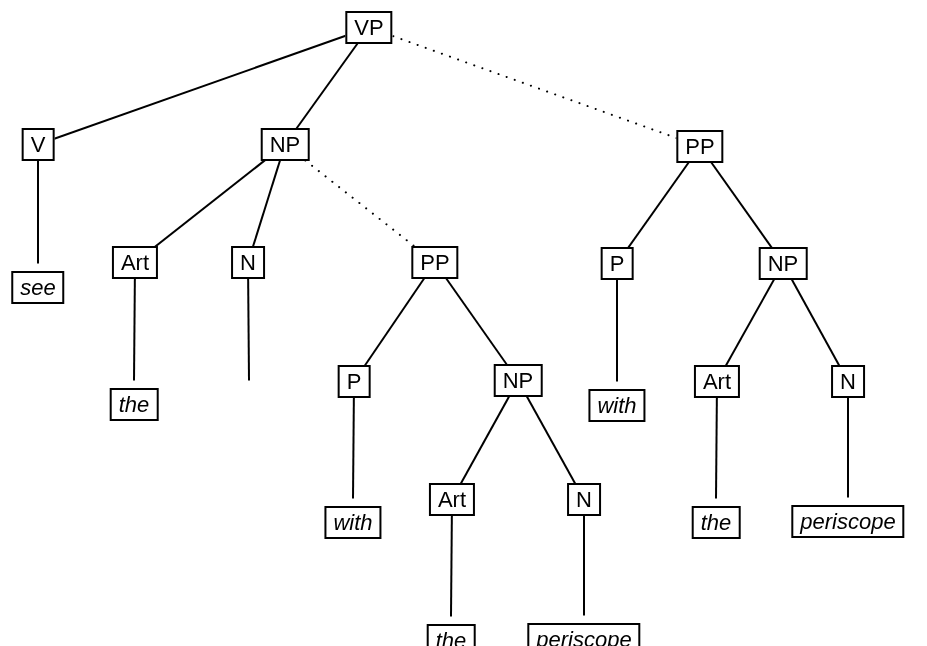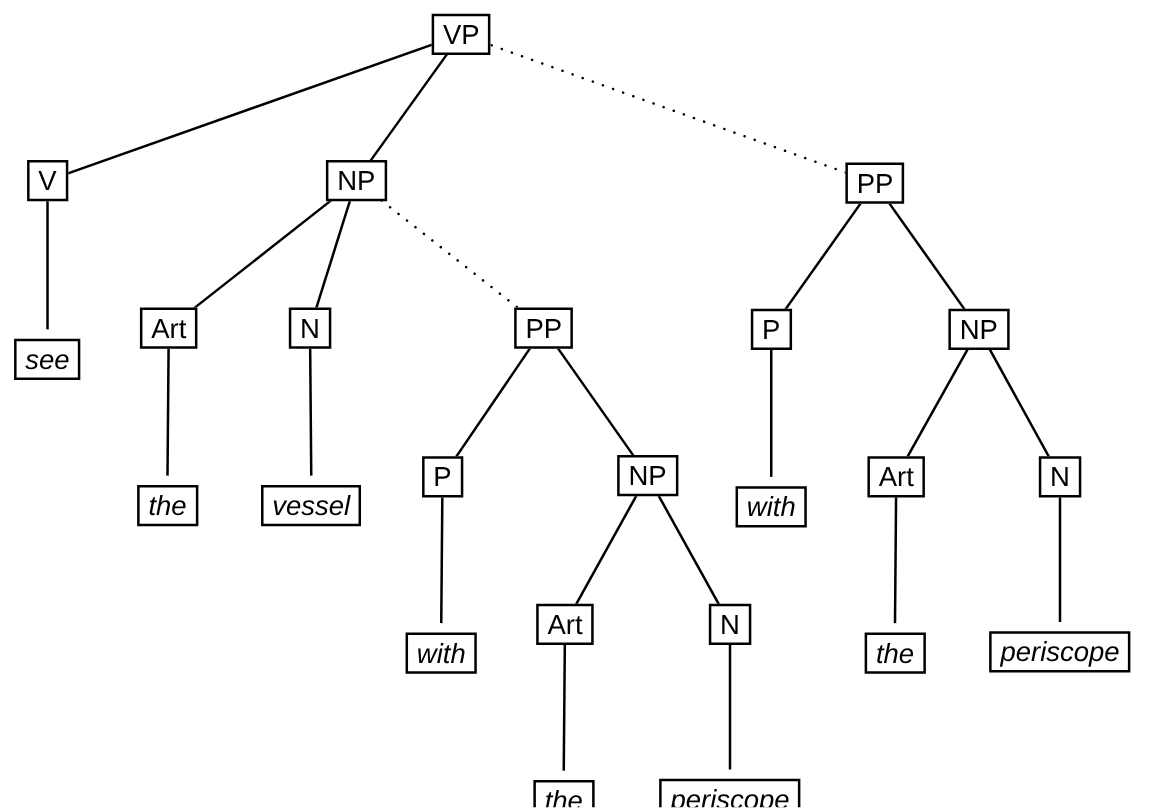--- a/index.html
+++ b/index.html
@@ -81,21 +81,20 @@
     <div class="node" style="left: 38px; top: 128px; border-color: rgb(0, 0, 0); color: rgb(0, 0, 0);">V</div>
     <div class="node" style="left: 285px; top: 128px; border-color: rgb(0, 0, 0); color: rgb(0, 0, 0);">NP</div>
     <div class="node" style="left: 700px; top: 130px; border-color: rgb(0, 0, 0); color: rgb(0, 0, 0);">PP</div>
     <div class="node terminal" style="left: 38px; top: 247px; border-color: rgb(0, 0, 0); color: rgb(0, 0, 0);">see</div>
     <div class="node" style="left: 135px; top: 246px; border-color: rgb(0, 0, 0); color: rgb(0, 0, 0);">Art</div>
     <div class="node" style="left: 248px; top: 246px; border-color: rgb(0, 0, 0); color: rgb(0, 0, 0);">N</div>
     <div class="node" style="left: 435px; top: 246px; border-color: rgb(0, 0, 0); color: rgb(0, 0, 0);">PP</div>
     <div class="node" style="left: 617px; top: 247px; border-color: rgb(0, 0, 0); color: rgb(0, 0, 0);">P</div>
     <div class="node" style="left: 783px; top: 247px; border-color: rgb(0, 0, 0); color: rgb(0, 0, 0);">NP</div>
     <div class="node terminal" style="left: 134px; top: 364px; border-color: rgb(0, 0, 0); color: rgb(0, 0, 0);">the</div>
-    <div class="node terminal" style="left: 249px; top: 364px; border-color: rgb(0, 0, 0); color: rgb(0, 0, 0);">vessel</div>
     <div class="node" style="left: 354px; top: 365px; border-color: rgb(0, 0, 0); color: rgb(0, 0, 0);">P</div>
     <div class="node" style="left: 518px; top: 364px; border-color: rgb(0, 0, 0); color: rgb(0, 0, 0);">NP</div>
     <div class="node terminal" style="left: 617px; top: 365px; border-color: rgb(0, 0, 0); color: rgb(0, 0, 0);">with</div>
     <div class="node" style="left: 717px; top: 365px; border-color: rgb(0, 0, 0); color: rgb(0, 0, 0);">Art</div>
     <div class="node" style="left: 848px; top: 365px; border-color: rgb(0, 0, 0); color: rgb(0, 0, 0);">N</div>
     <div class="node terminal" style="left: 353px; top: 482px; border-color: rgb(0, 0, 0); color: rgb(0, 0, 0);">with</div>
     <div class="node" style="left: 452px; top: 483px; border-color: rgb(0, 0, 0); color: rgb(0, 0, 0);">Art</div>
     <div class="node" style="left: 584px; top: 483px; border-color: rgb(0, 0, 0); color: rgb(0, 0, 0);">N</div>
     <div class="node terminal" style="left: 716px; top: 482px; border-color: rgb(0, 0, 0); color: rgb(0, 0, 0);">the</div>
     <div class="node terminal" style="left: 848px; top: 481px; border-color: rgb(0, 0, 0); color: rgb(0, 0, 0);">periscope</div>

